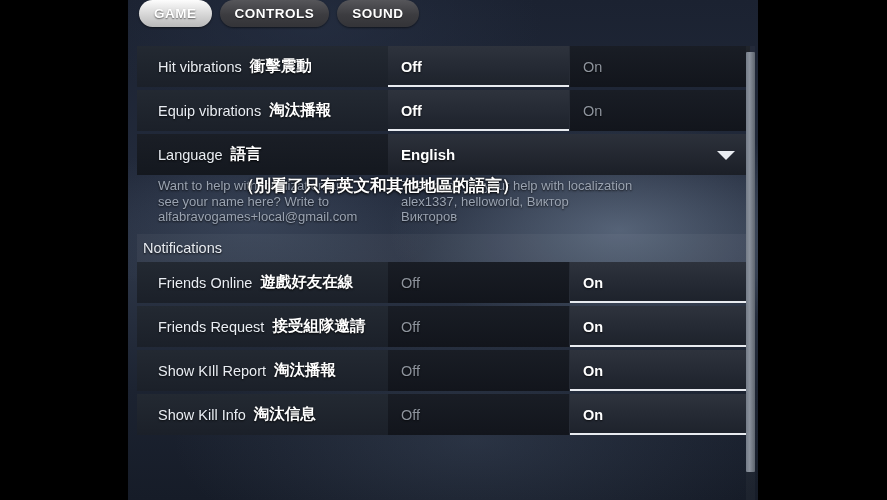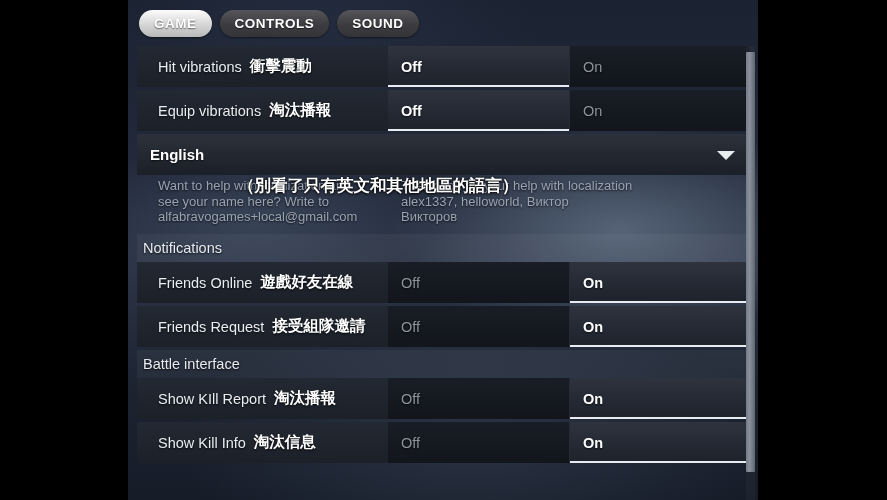--- a/index.html
+++ b/index.html
@@ -45,21 +45,21 @@
       linear-gradient(180deg, #1b2231 0%, #222a3b 35%, #2b3445 55%, #1c2331 78%, #161c28 100%);
   }
 
   
   #tabbar {
     position: absolute;
     left: 0; top: 0;
     width: 630px;
     height: 46px;
     display: flex;
-    align-items: center;
+    align-items: flex-start;
     padding-left: 11px;
     box-sizing: border-box;
     gap: 8px;
     z-index: 6;
   }
   .tab {
     height: 27px;
     line-height: 27px;
     padding: 0 15px;
     border-radius: 14px;
@@ -275,20 +275,24 @@
           <div class="labelcell">
             <span class="label-en">Equip vibrations</span>
             <span class="label-zh">淘汰播報</span>
           </div>
           <div class="opts">
             <div class="opt selected">Off</div>
             <div class="opt">On</div>
           </div>
         </div>
         <div class="row lang dark">
+          <div class="labelcell">
+            <span class="label-en">Language</span>
+            <span class="label-zh">語言</span>
+          </div>
           <div class="dropdown">
             <span>English</span>
             <span class="caret"></span>
           </div>
         </div>
         <div class="credits">
           <div class="col left">Want to help with localization and
 see your name here? Write to
 alfabravogames+local@gmail.com</div>
           <div class="col right">Thank you for your help with localization
@@ -309,21 +313,20 @@
         <div class="row">
           <div class="labelcell">
             <span class="label-en">Friends Request</span>
             <span class="label-zh">接受組隊邀請</span>
           </div>
           <div class="opts">
             <div class="opt">Off</div>
             <div class="opt selected">On</div>
           </div>
         </div>
-        <div class="section-head">Battle interface</div>
         <div class="row">
           <div class="labelcell">
             <span class="label-en">Show KIll Report</span>
             <span class="label-zh">淘汰播報</span>
           </div>
           <div class="opts">
             <div class="opt">Off</div>
             <div class="opt selected">On</div>
           </div>
         </div>

